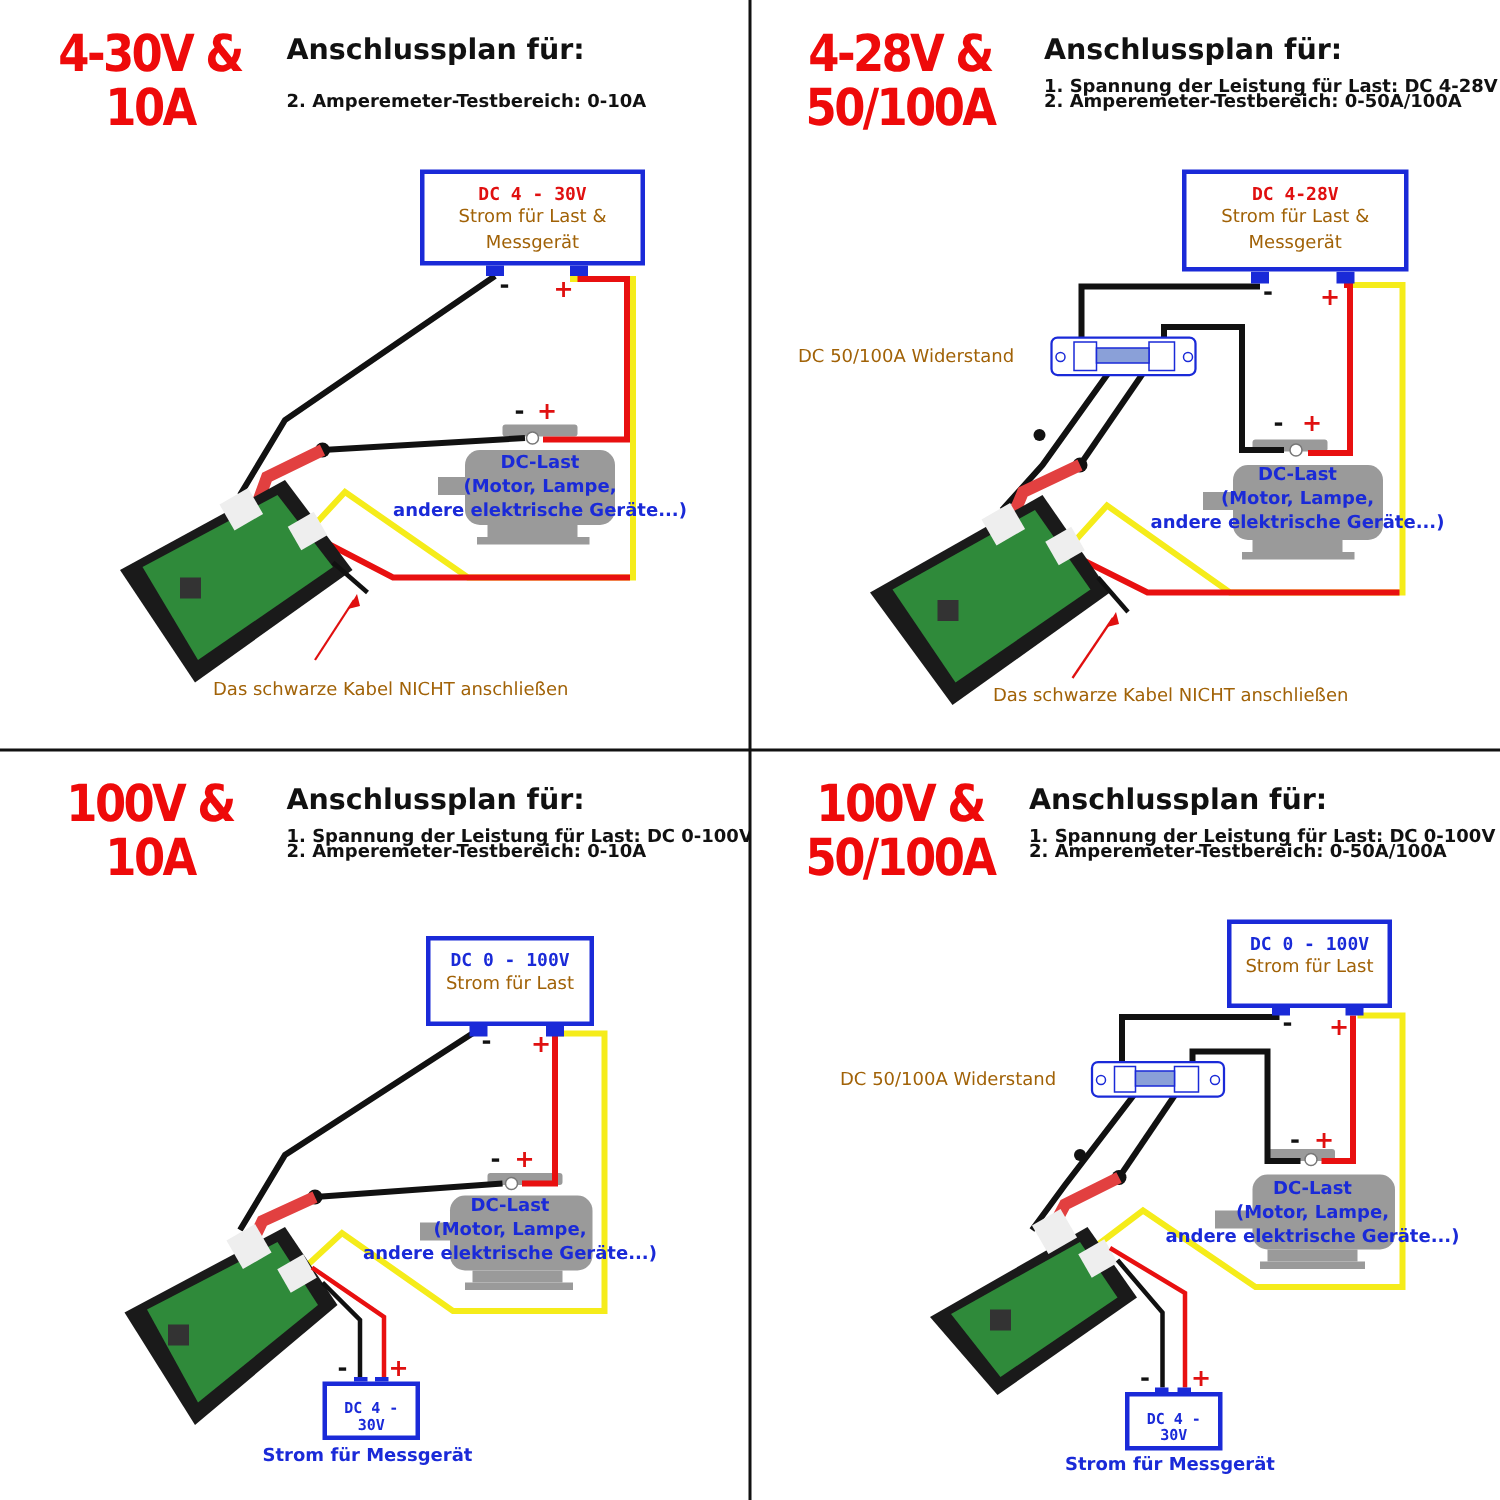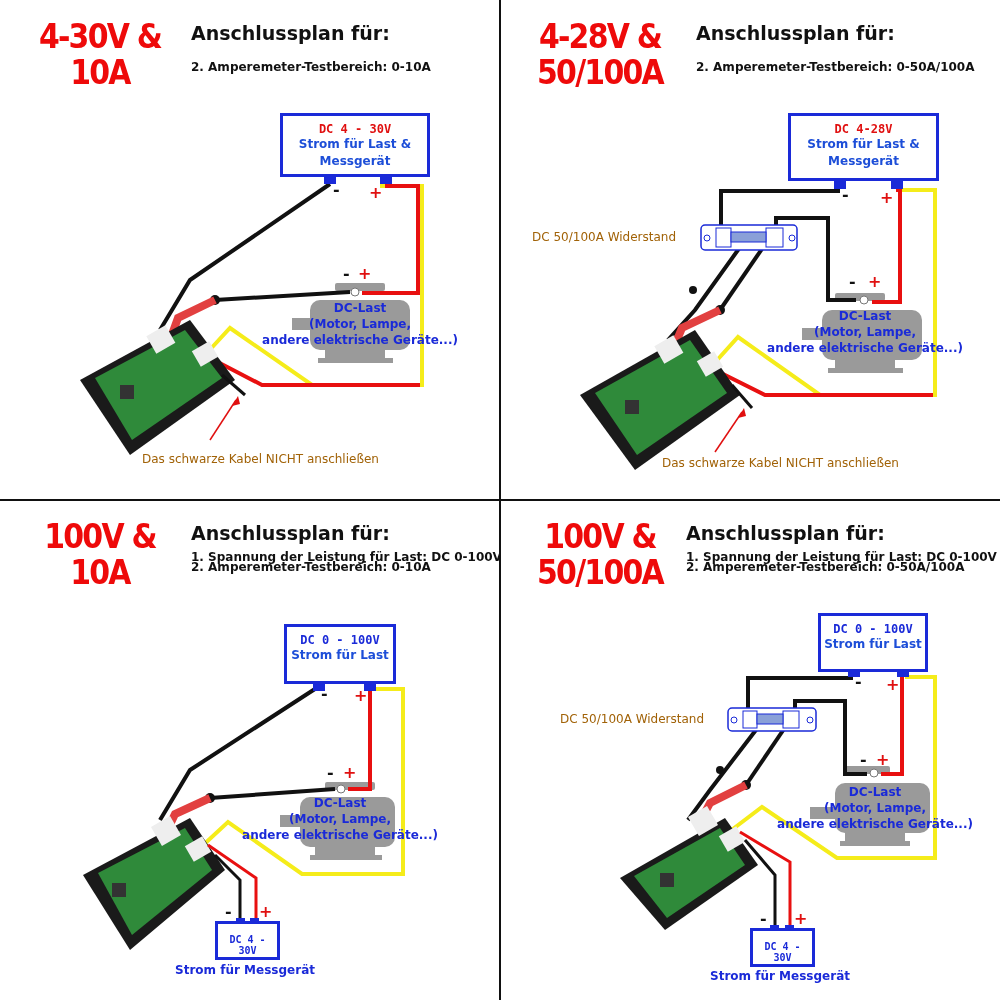--- a/index.html
+++ b/index.html
@@ -16,21 +16,21 @@
     font-family: "DejaVu Sans", sans-serif; font-weight: bold; font-size: 34px; line-height: 36px;
     letter-spacing: -2px; transform: scaleX(0.88); transform-origin: center top; }
   .heading { position: absolute; left: 191px; top: 22px; font-family: "DejaVu Sans", sans-serif; font-size: 19px; font-weight: bold; color: #111; }
   .line { position: absolute; left: 191px; font-family: "DejaVu Sans", sans-serif; font-size: 12px; font-weight: bold; color: #111; white-space: nowrap; }
   .line1 { top: 50px; }
   .line2 { top: 60px; }
 
   .psu { position: absolute; border: 3px solid #1a2ad8; background: #fff; text-align: center; }
   .psu .v { display: block; color: #e01010; font-family: "DejaVu Sans Mono", monospace; font-weight: bold; font-size: 12px; margin-top: 6px; }
   .psu .v.blue { color: #1a2ad8; }
-  .psu .s { display: block; color: #1d4ed8; font-family: "DejaVu Sans", sans-serif; font-weight: bold; font-size: 12px; line-height: 17px; }
+  .psu .s { display: block; color: #a16207; font-family: "DejaVu Sans", sans-serif; font-weight: normal; font-size: 12px; line-height: 17px; }
 
   .label-blue { position: absolute; color: #1a2ad8; font-family: "DejaVu Sans", sans-serif; font-weight: bold; font-size: 12px; text-align: center; line-height: 16px; white-space: nowrap; }
   .label-red { position: absolute; color: #a16207; font-family: "DejaVu Sans", sans-serif; font-weight: normal; font-size: 12px; white-space: nowrap; }
   .sign-plus { position: absolute; color: #e01010; font-weight: bold; font-size: 16px; font-family: "DejaVu Sans", sans-serif; }
   .sign-minus { position: absolute; color: #111; font-weight: bold; font-size: 16px; font-family: "DejaVu Sans", sans-serif; }
 
   svg.wires { position: absolute; left: 0; top: 0; width: 500px; height: 500px; }
   .small-psu { position: absolute; border: 3px solid #1a2ad8; background: #fff; text-align: center; }
   .small-psu span { display: block; color: #1a2ad8; font-family: "DejaVu Sans Mono", monospace; font-weight: bold; font-size: 10px; margin-top: 10px; }
 </style>
@@ -99,20 +99,21 @@
   </div>
   <div class="label-red" style="left:142px; top:452px;">Das schwarze Kabel NICHT anschließen</div>
 </div>
 
 <div class="panel p1">
   <div class="big-title">
     <div>4-28V &amp;</div>
     <div>50/100A</div>
   </div>
   <div class="heading" style="left:196px;">Anschlussplan für:</div>
+  <div class="line line1" style="left:196px;">1. Spannung der Leistung für Last: DC 4-28V</div>
   <div class="line line2" style="left:196px;">2. Amperemeter-Testbereich: 0-50A/100A</div>
 
   <svg class="wires" viewBox="0 0 500 500">
     <g fill="#9a9a9a">
       <rect x="335" y="293" width="50" height="8" rx="2"></rect>
       <rect x="322" y="310" width="100" height="50" rx="10"></rect>
       <rect x="302" y="328" width="22" height="12"></rect>
       <rect x="335" y="360" width="60" height="8"></rect>
       <rect x="328" y="368" width="75" height="5"></rect>
     </g>

